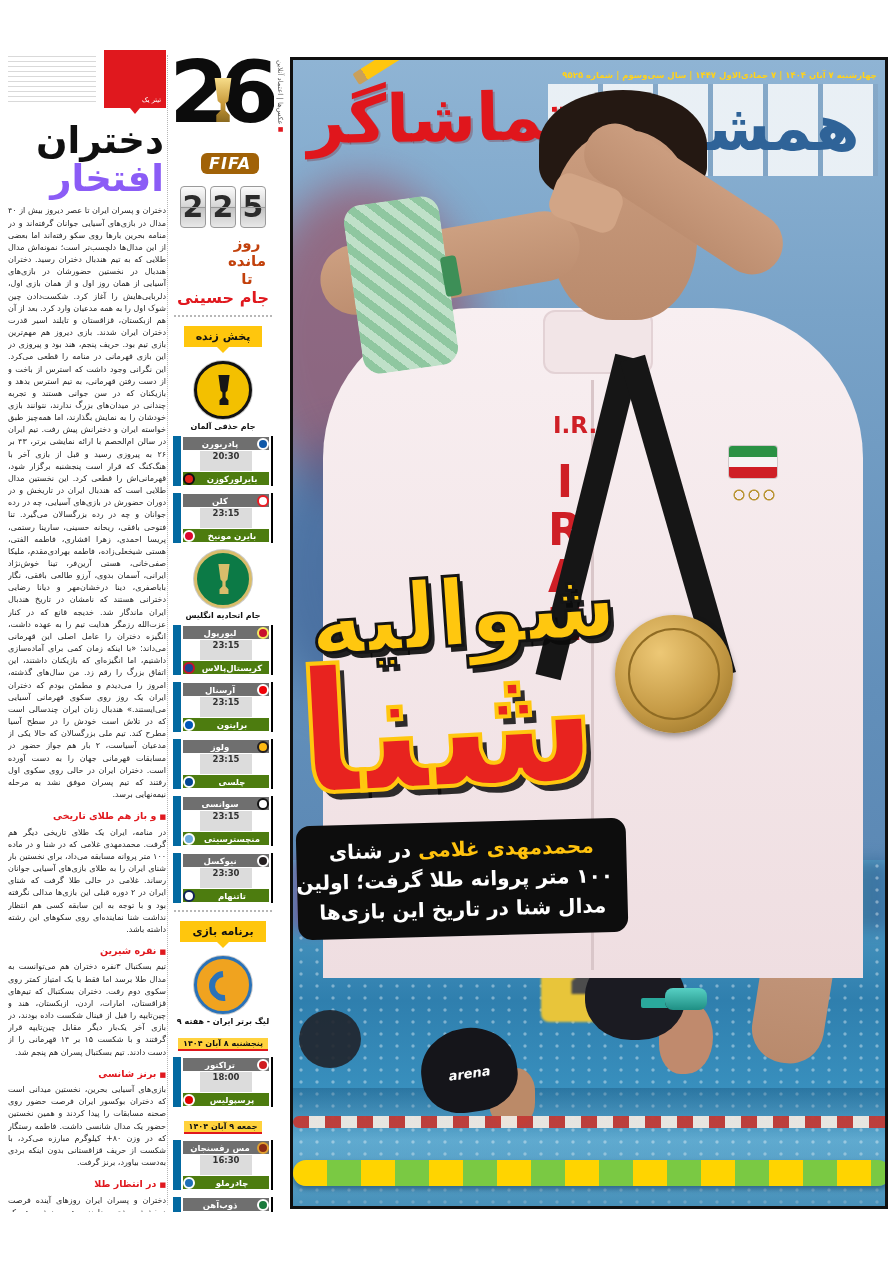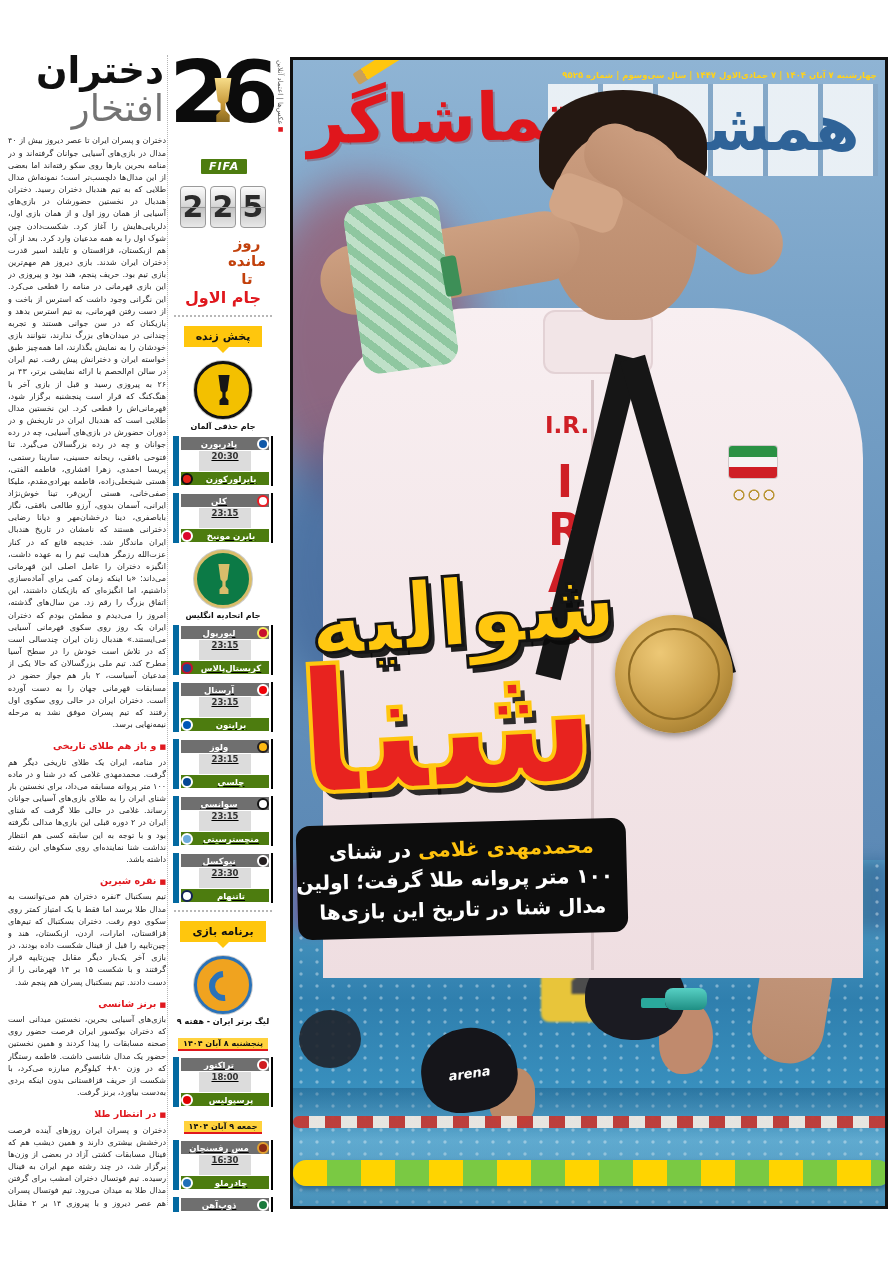--- a/index.html
+++ b/index.html
@@ -9,54 +9,54 @@
   
   .left-col{position:absolute;left:8px;top:50px;width:158px;height:1162px;overflow:hidden;direction:rtl;}
   .kicker-row{position:relative;height:68px;margin-bottom:4px;}
   .deco-lines{position:absolute;left:0;top:6px;width:88px;height:50px;
     background:repeating-linear-gradient(180deg,#d9d9d9 0 1px,transparent 1px 5px);}
   .kicker-box{position:absolute;right:0;top:0;width:62px;height:58px;background:#e0181e;}
   .kicker-box span{position:absolute;right:5px;bottom:4px;color:#fff;font-size:6.5px;}
   .kicker-tri{position:absolute;right:26px;top:58px;width:0;height:0;border-left:5px solid transparent;border-right:5px solid transparent;border-top:6px solid #e0181e;}
   .lc-head{text-align:right;line-height:1.02;margin:2px 2px 8px 0;}
   .lc-head .b{font-size:37px;font-weight:900;color:#101010;display:block;text-align:right;}
-  .lc-head .r{font-size:37px;font-weight:400;color:#737373;display:block;}
+  .lc-head .r{font-size:37px;font-weight:700;color:#8b5cf6;display:block;}
   .lc-body{font-size:8px;line-height:1.52;color:#222;text-align:justify;direction:rtl;}
   .lc-body p{margin:0 0 6px 0;}
   .sec-title{color:#e0181e;font-weight:bold;font-size:9.5px;margin:8px 0 3px 0;}
   .sec-title::before{content:"■";color:#e0181e;font-size:7px;margin-left:3px;}
 
   
   .vdiv{position:absolute;left:167px;top:55px;height:1150px;border-left:1px dotted #b5b5b5;}
 
   
   .mid-col{position:absolute;left:172px;top:52px;width:102px;height:1160px;overflow:hidden;direction:rtl;text-align:center;}
   .fifa-block{position:relative;width:92px;height:128px;margin:0 auto 6px auto;}
   .fifa-num{font-size:86px;font-weight:900;color:#0c0c0c;letter-spacing:-10px;line-height:0.95;}
   .cup{position:absolute;left:34px;top:26px;width:24px;height:44px;
     background:linear-gradient(#f7dd8a,#c69737 60%,#8a6a20);
     clip-path:polygon(15% 0,85% 0,72% 52%,60% 58%,60% 74%,78% 84%,78% 100%,22% 100%,22% 84%,40% 74%,40% 58%,28% 52%);}
-  .fifa-label{position:absolute;left:24px;bottom:6px;background:#4d7c0f;color:#fff;font-size:11px;font-weight:bold;font-style:italic;padding:1px 8px;border-radius:1px;letter-spacing:1px;}
+  .fifa-label{position:absolute;left:24px;bottom:6px;background:#a16207;color:#fff;font-size:16px;font-weight:bold;font-style:italic;padding:1px 8px;border-radius:6px;letter-spacing:1px;}
   .flip-row{display:flex;justify-content:center;gap:4px;direction:ltr;margin:2px 0 6px 0;}
   .flip{width:26px;height:42px;border:1px solid #9a9a9a;border-radius:4px;
     background:linear-gradient(#fbfbfb,#d6d6d6 48%,#c2c2c2 52%,#e8e8e8);
     font-size:30px;font-weight:bold;color:#2b2b2b;line-height:40px;position:relative;}
   .flip::after{content:"";position:absolute;left:0;right:0;top:50%;border-top:1px solid #9a9a9a;}
   .cd-l1{font-size:15px;font-weight:900;color:#c2410c;margin-left:48px;}
   .cd-l2{font-size:16px;font-weight:900;color:#e0181e;margin-bottom:8px;}
   .dotted{border-top:2px dotted #b7b7b7;margin:4px 2px 8px 2px;}
   .ybadge{position:relative;display:inline-block;background:#ffc60d;color:#111;font-size:11px;font-weight:900;padding:4px 12px;border-radius:0;margin:0 auto 12px auto;}
   .ybadge::after{content:"";position:absolute;left:50%;bottom:-6px;margin-left:-6px;border-left:6px solid transparent;border-right:6px solid transparent;border-top:6px solid #ffc60d;}
   .tour-logo{width:58px;height:58px;border-radius:50%;margin:2px auto 3px auto;border:3px solid #fff;box-shadow:0 0 0 1px #ccc;position:relative;}
   .tour-logo .inner-cup{position:absolute;left:19px;top:11px;width:16px;height:30px;background:#161616;
     clip-path:polygon(15% 0,85% 0,72% 52%,60% 58%,60% 74%,78% 84%,78% 100%,22% 100%,22% 84%,40% 74%,40% 58%,28% 52%);}
   .tour-logo .swoosh{position:absolute;left:12px;top:12px;width:30px;height:30px;border:6px solid transparent;border-bottom-color:#2a72b8;border-left-color:#2a72b8;border-radius:50%;transform:rotate(40deg);}
   .tour-cap{font-size:8px;font-weight:bold;color:#111;margin-bottom:5px;}
   .ydate{display:inline-block;background:#ffd23d;color:#111;font-size:8px;font-weight:bold;padding:1px 5px;margin:2px auto 6px auto;border-bottom:2px solid #e0181e;}
-  .fx{position:relative;margin:0 1px 7px 1px;border-left:6px solid #0369a1;border-right:2px solid #000;padding:1px 2px;text-decoration:underline;}
+  .fx{position:relative;margin:0 1px 7px 1px;border-left:8px solid #0369a1;border-right:2px solid #000;padding:1px 2px;}
   .fxr{display:flex;align-items:center;height:13px;color:#fff;font-size:8.5px;font-weight:bold;direction:rtl;}
   .fxr.t1{background:#6f6f6f;}
   .fxr.t2{background:#4d7c0f;}
   .fxn{flex:1;text-align:center;white-space:nowrap;overflow:hidden;}
   .dot{width:12px;height:12px;border-radius:50%;border:2px solid #fff;flex:0 0 auto;}
   .fxt{height:20px;background:#dcdcdc;color:#333;font-size:8.5px;font-weight:bold;line-height:11px;width:60%;margin:1px auto;direction:ltr;}
 
   
   .photo{position:absolute;left:290px;top:57px;width:598px;height:1152px;border:3px solid #101010;overflow:hidden;direction:ltr;
     background:linear-gradient(180deg,#8fb4d4 0%,#79a3c8 22%,#628fba 55%,#5c89b5 70%);}
@@ -77,21 +77,21 @@
   .hand{position:absolute;left:258px;top:120px;width:70px;height:46px;background:#d2a586;border-radius:14px;transform:rotate(20deg);z-index:5;}
   .arm-left{position:absolute;left:26px;top:168px;width:262px;height:70px;background:linear-gradient(#cda081,#bd8e70);border-radius:36px;transform:rotate(-10deg);z-index:3;}
   .watch{position:absolute;left:150px;top:196px;width:16px;height:40px;background:#3d8f57;border-radius:4px;transform:rotate(-10deg);z-index:4;}
   .scarf{position:absolute;left:60px;top:140px;width:96px;height:170px;border-radius:18px;transform:rotate(-8deg);z-index:4;
     background:repeating-linear-gradient(45deg,#bfe0c8 0 8px,#8fc7a0 8px 16px),#cfe8d6;}
   .ribbon-l{position:absolute;left:282px;top:292px;width:26px;height:330px;background:#161616;transform:rotate(14deg);z-index:4;}
   .ribbon-r{position:absolute;left:372px;top:292px;width:26px;height:330px;background:#161616;transform:rotate(-16deg);z-index:4;}
   .medal{position:absolute;left:322px;top:555px;width:118px;height:118px;border-radius:50%;z-index:5;
     background:radial-gradient(circle at 38% 32%,#edc876,#c59a45 55%,#8f6b23);box-shadow:0 3px 6px rgba(0,0,0,.4);}
   .medal::after{content:"";position:absolute;left:13px;top:13px;right:13px;bottom:13px;border:2px solid #8f6b23;border-radius:50%;}
-  .jacket-ir{position:absolute;left:252px;top:352px;color:#cf1f26;font-size:23px;font-weight:900;z-index:4;}
+  .jacket-ir{position:absolute;left:260px;top:352px;color:#cf1f26;font-size:23px;font-weight:900;z-index:4;}
   .jacket-iran{position:absolute;left:246px;top:398px;color:#cf1f26;font-size:44px;font-weight:900;line-height:1.08;z-index:3;text-align:center;width:52px;white-space:pre-line;}
   .flag{position:absolute;left:436px;top:386px;width:48px;height:32px;border-radius:3px;overflow:hidden;z-index:4;
     background:linear-gradient(180deg,#2a9144 0 33%,#f4f4f4 33% 66%,#cf1f26 66%);box-shadow:0 0 0 1px rgba(0,0,0,.15);}
   .rings{position:absolute;left:438px;top:428px;width:46px;height:14px;z-index:4;
     background:radial-gradient(circle 5px at 8px 7px,transparent 4px,#b99433 4px 5px,transparent 6px),
                radial-gradient(circle 5px at 23px 7px,transparent 4px,#b99433 4px 5px,transparent 6px),
                radial-gradient(circle 5px at 38px 7px,transparent 4px,#b99433 4px 5px,transparent 6px);}
   
   .hl1{position:absolute;left:16px;top:500px;z-index:6;color:#ffc70f;font-size:92px;font-weight:900;transform:rotate(-4deg);
     -webkit-text-stroke:3px #141414;text-shadow:4px 6px 0 rgba(10,10,10,.9);}
@@ -126,20 +126,27 @@
   
   .credit{position:absolute;left:276px;top:60px;z-index:3;writing-mode:vertical-rl;font-size:7px;color:#555;direction:rtl;}
   .credit::before{content:"■";color:#e0181e;font-size:6px;}
 </style>
 </head>
 <body>
 
 <div id="page">
 
   <div class="left-col">
+    <div class="kicker-row">
+      <div class="deco-lines"></div>
+      <div class="kicker-box">
+        <span>تیتر یک</span>
+      </div>
+      <div class="kicker-tri"></div>
+    </div>
     <div class="lc-head">
       <span class="b">دختران</span>
       <span class="r">افتخار</span>
     </div>
     <div class="lc-body">
       <p>دختران و پسران ایران تا عصر دیروز بیش از ۴۰ مدال در بازی‌های آسیایی جوانان گرفته‌اند و در منامه بحرین بارها روی سکو رفته‌اند اما بعضی از این مدال‌ها دلچسب‌تر است؛ نمونه‌اش مدال طلایی که به تیم هندبال دختران رسید. دختران هندبال در نخستین حضورشان در بازی‌های آسیایی از همان روز اول و از همان بازی اول، دلربایی‌هایش را آغاز کرد. شکست‌دادن چین شوک اول را به همه مدعیان وارد کرد. بعد از آن هم ازبکستان، قزاقستان و تایلند اسیر قدرت دختران ایران شدند. بازی دیروز هم مهم‌ترین بازی تیم بود. حریف پنجم، هند بود و پیروزی در این بازی قهرمانی در منامه را قطعی می‌کرد. این نگرانی وجود داشت که استرس از باخت و از دست رفتن قهرمانی، به تیم استرس بدهد و بازیکنان که در سن جوانی هستند و تجربه چندانی در میدان‌های بزرگ ندارند، نتوانند بازی خودشان را به نمایش بگذارند، اما همه‌چیز طبق خواسته ایران و دخترانش پیش رفت. تیم ایران در سالن ام‌الحصم با ارائه نمایشی برتر، ۴۳ بر ۲۶ به پیروزی رسید و قبل از بازی آخر با هنگ‌کنگ که قرار است پنجشنبه برگزار شود، قهرمانی‌اش را قطعی کرد. این نخستین مدال طلایی است که هندبال ایران در تاریخش و در دوران حضورش در بازی‌های آسیایی، چه در رده جوانان و چه در رده بزرگسالان می‌گیرد. تنا فتوحی بافقی، ریحانه حسینی، سارینا رستمی، پریسا احمدی، زهرا افشاری، فاطمه الفتی، هستی شیخعلی‌زاده، فاطمه بهرادی‌مقدم، ملیکا صفی‌خانی، هستی آرین‌فر، تینا خوش‌نژاد ایرانی، آسمان بدوی، آرزو طالعی بافقی، نگار باباصفری، دینا درخشان‌مهر و دیانا رضایی دخترانی هستند که نامشان در تاریخ هندبال ایران ماندگار شد. خدیجه قانع که در کنار عزت‌الله رزمگر هدایت تیم را به عهده داشت، انگیزه دختران را عامل اصلی این قهرمانی می‌داند: «با اینکه زمان کمی برای آماده‌سازی داشتیم، اما انگیزه‌ای که بازیکنان داشتند، این اتفاق بزرگ را رقم زد. من سال‌های گذشته، امروز را می‌دیدم و مطمئن بودم که دختران ایران یک روز روی سکوی قهرمانی آسیایی می‌ایستند.» هندبال زنان ایران چندسالی است که در تلاش است خودش را در سطح آسیا مطرح کند. تیم ملی بزرگسالان که حالا یکی از مدعیان آسیاست، ۲ بار هم جواز حضور در مسابقات قهرمانی جهان را به دست آورده است. دختران ایران در حالی روی سکوی اول رفتند که تیم پسران موفق نشد به مرحله نیمه‌نهایی برسد.</p>
       <div class="sec-title">و باز هم طلای تاریخی</div>
       <p>در منامه، ایران یک طلای تاریخی دیگر هم گرفت. محمدمهدی غلامی که در شنا و در ماده ۱۰۰ متر پروانه مسابقه می‌داد، برای نخستین بار شنای ایران را به طلای بازی‌های آسیایی جوانان رساند. غلامی در حالی طلا گرفت که شنای ایران در ۲ دوره قبلی این بازی‌ها مدالی نگرفته بود و با توجه به این سابقه کسی هم انتظار نداشت شنا نماینده‌ای روی سکوهای این رشته داشته باشد.</p>
       <div class="sec-title">نقره شیرین</div>
       <p>تیم بسکتبال ۳نفره دختران هم می‌توانست به مدال طلا برسد اما فقط با یک امتیاز کمتر روی سکوی دوم رفت. دختران بسکتبال که تیم‌های قزاقستان، امارات، اردن، ازبکستان، هند و چین‌تایپه را قبل از فینال شکست داده بودند، در بازی آخر یک‌بار دیگر مقابل چین‌تایپه قرار گرفتند و با شکست ۱۵ بر ۱۴ قهرمانی را از دست دادند. تیم بسکتبال پسران هم پنجم شد.</p>
@@ -157,21 +164,21 @@
       <div class="fifa-num">26</div>
       <div class="cup"></div>
       <div class="fifa-label">FIFA</div>
     </div>
     <div class="flip-row">
       <div class="flip">2</div>
       <div class="flip">2</div>
       <div class="flip">5</div>
     </div>
     <div class="cd-l1">روز مانده تا</div>
-    <div class="cd-l2">جام الاول</div>
+    <div class="cd-l2">جام حسینی</div>
     <div class="dotted"></div>
 
     <div class="ybadge">پخش زنده</div>
 
     <div class="tour-logo" style="background: rgb(243, 192, 0); border-color: rgb(17, 17, 17);">
         <div class="inner-cup"></div>
       </div>
     <div class="tour-cap">جام حذفی آلمان</div>
 
     <div class="fx">

